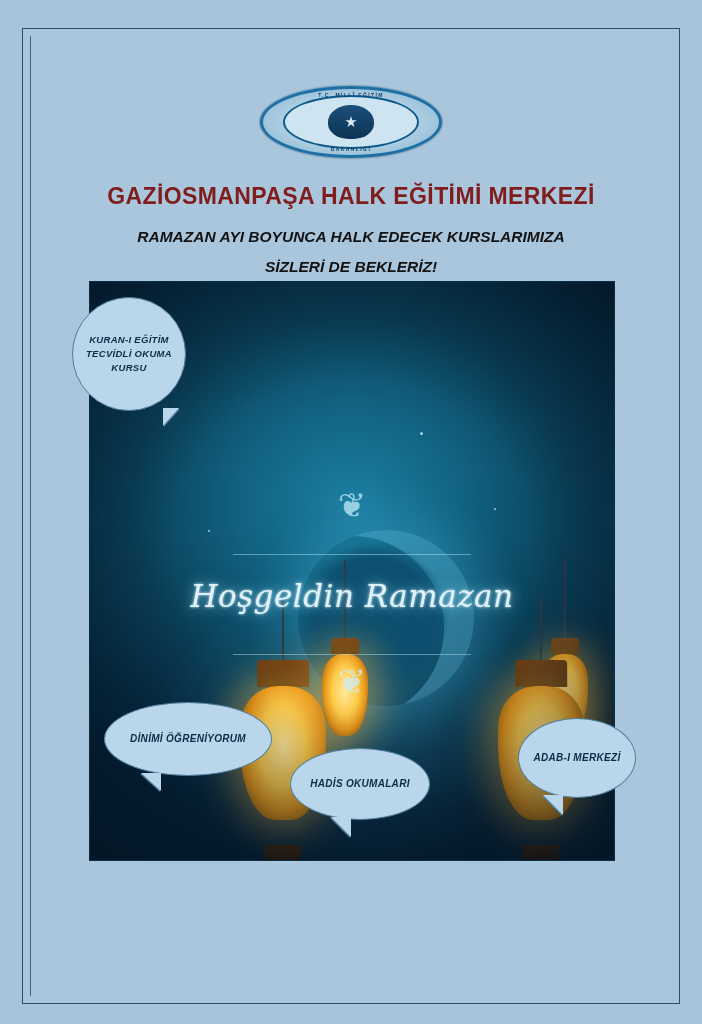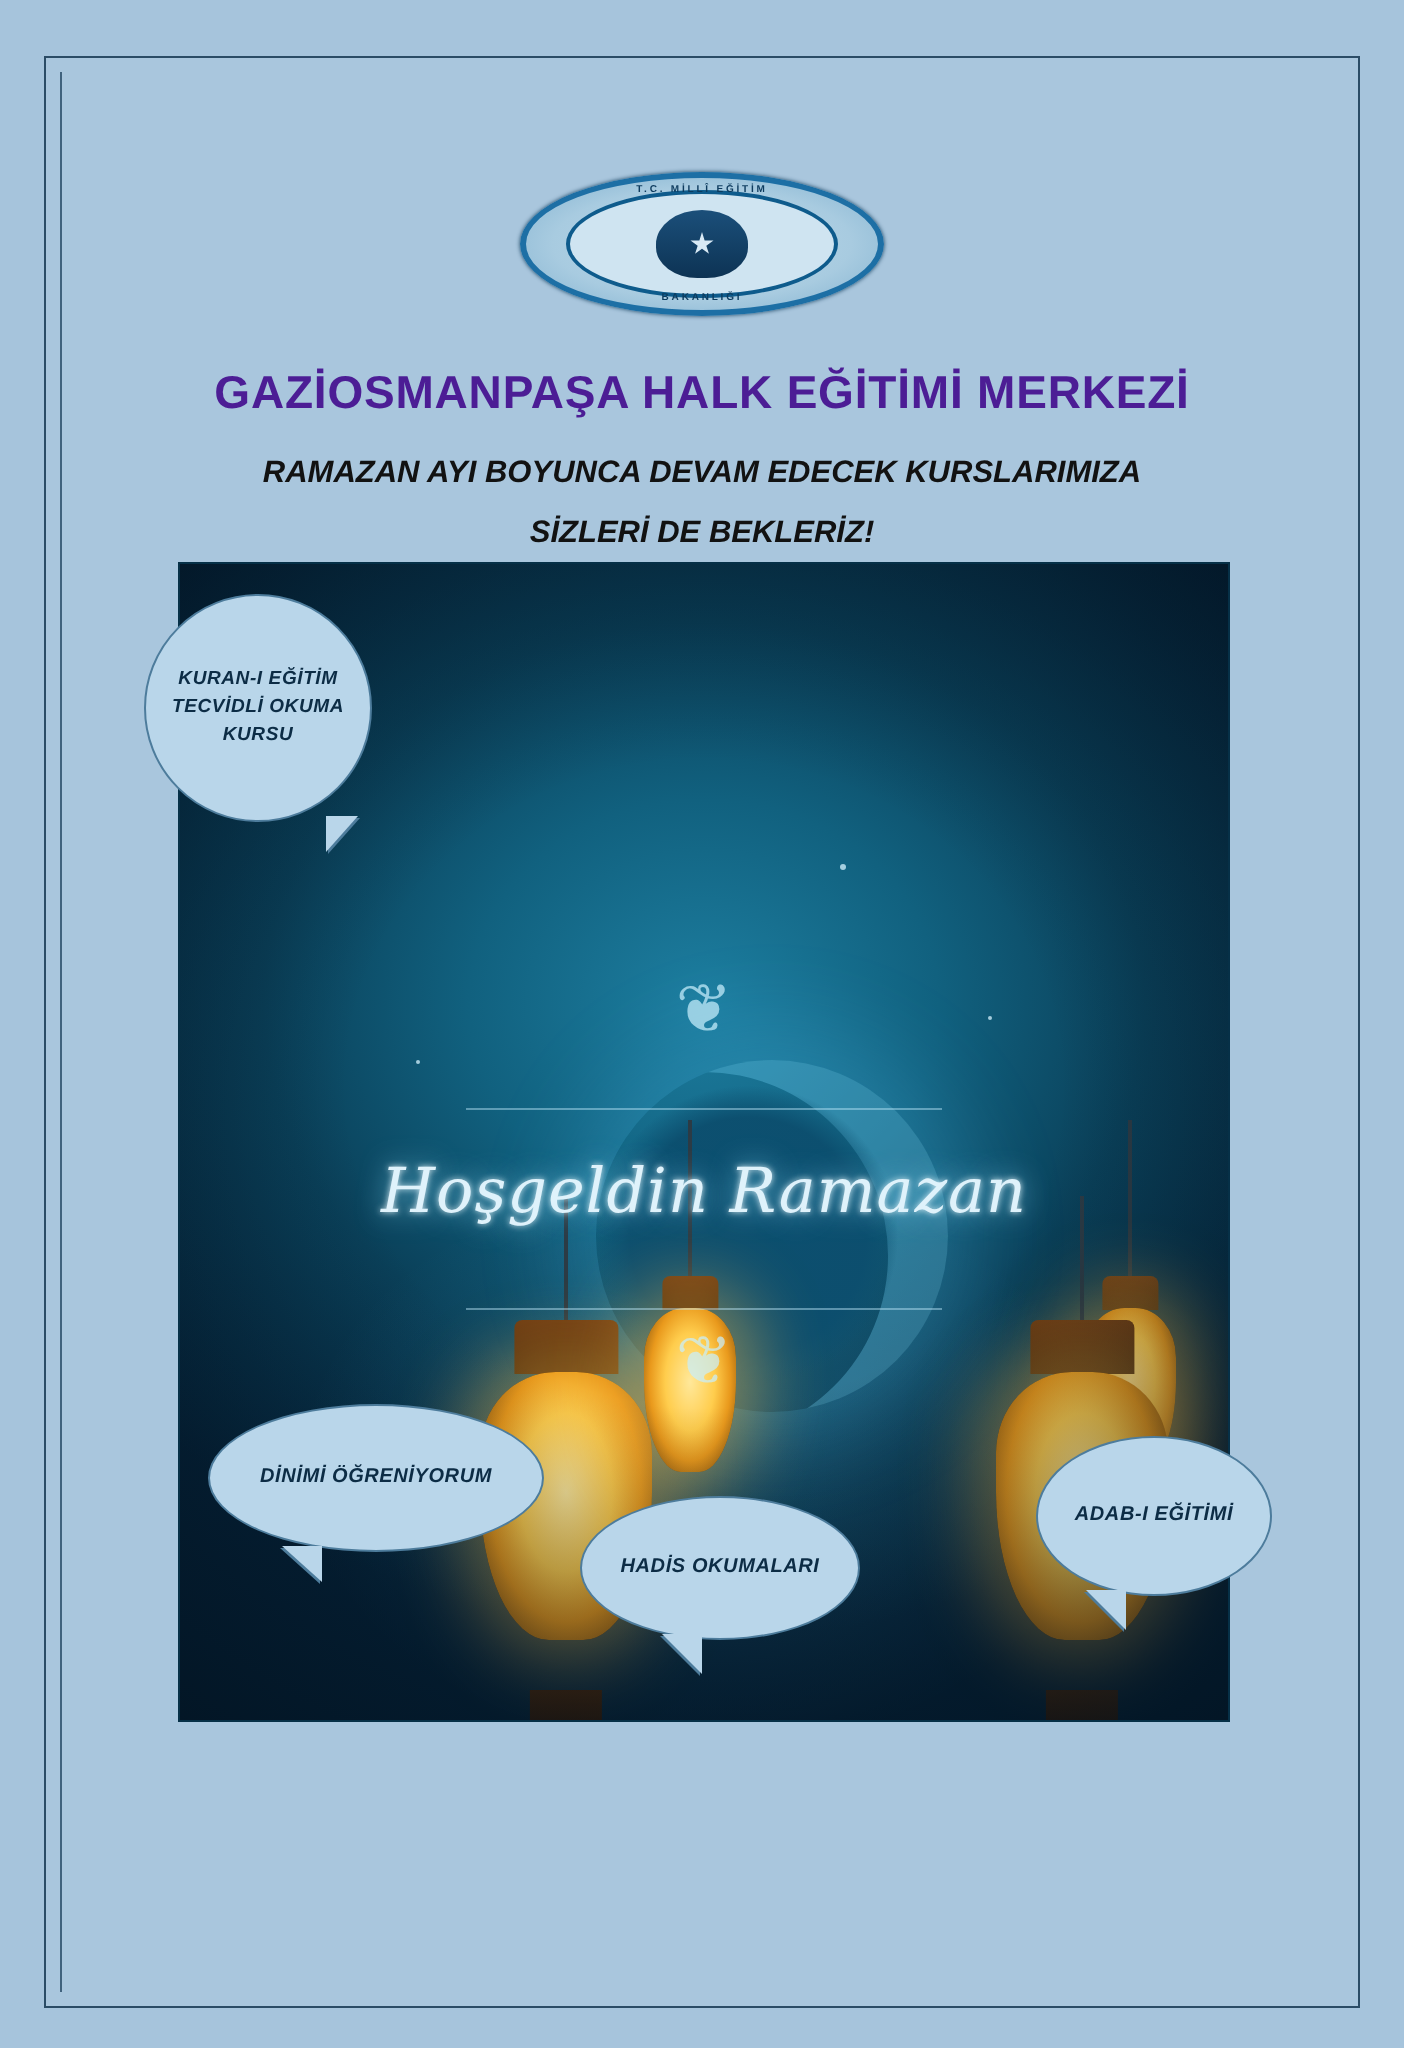--- a/index.html
+++ b/index.html
@@ -120,21 +120,21 @@
   
   .title {
     position: absolute;
     left: 0;
     top: 183px;
     width: 702px;
     text-align: center;
     font-size: 23px;
     font-weight: bold;
     letter-spacing: 0.4px;
-    color: #4c1d95;
+    color: #7f1d1d;
     font-family: "Liberation Sans", sans-serif;
   }
   .subtitle1 {
     position: absolute;
     left: 0;
     top: 228px;
     width: 702px;
     text-align: center;
     font-size: 15.5px;
     font-style: italic;
@@ -397,21 +397,21 @@
     <div class="logo">
       <div class="ring-outer"></div>
       <div class="ring-mid"></div>
       <div class="txt-top">T.C. MİLLÎ EĞİTİM</div>
       <div class="crest"></div>
       <div class="txt-bottom">BAKANLIĞI</div>
     </div>
   </div>
 
   <div class="title">GAZİOSMANPAŞA HALK EĞİTİMİ MERKEZİ</div>
-  <div class="subtitle1">RAMAZAN AYI BOYUNCA DEVAM EDECEK KURSLARIMIZA</div>
+  <div class="subtitle1">RAMAZAN AYI BOYUNCA HALK EDECEK KURSLARIMIZA</div>
   <div class="subtitle2">SİZLERİ DE BEKLERİZ!</div>
 
   <div class="poster">
     <div class="glow"></div>
     <div class="moon"></div>
     <div class="moon-inner"></div>
 
     <div class="lantern l1">
       <div class="cord"></div>
       <div class="cap"></div>
@@ -460,16 +460,16 @@
   </div>
   <div class="bubble b4">
     <span>HADİS OKUMALARI</span>
     <i class="tail"></i>
   </div>
   <div class="bubble b3">
     <span>DİNİMİ ÖĞRENİYORUM</span>
     <i class="tail"></i>
   </div>
   <div class="bubble b5">
-    <span>ADAB-I EĞİTİMİ</span>
+    <span>ADAB-I MERKEZİ</span>
     <i class="tail"></i>
   </div>
 </div>
 
 </body></html>

